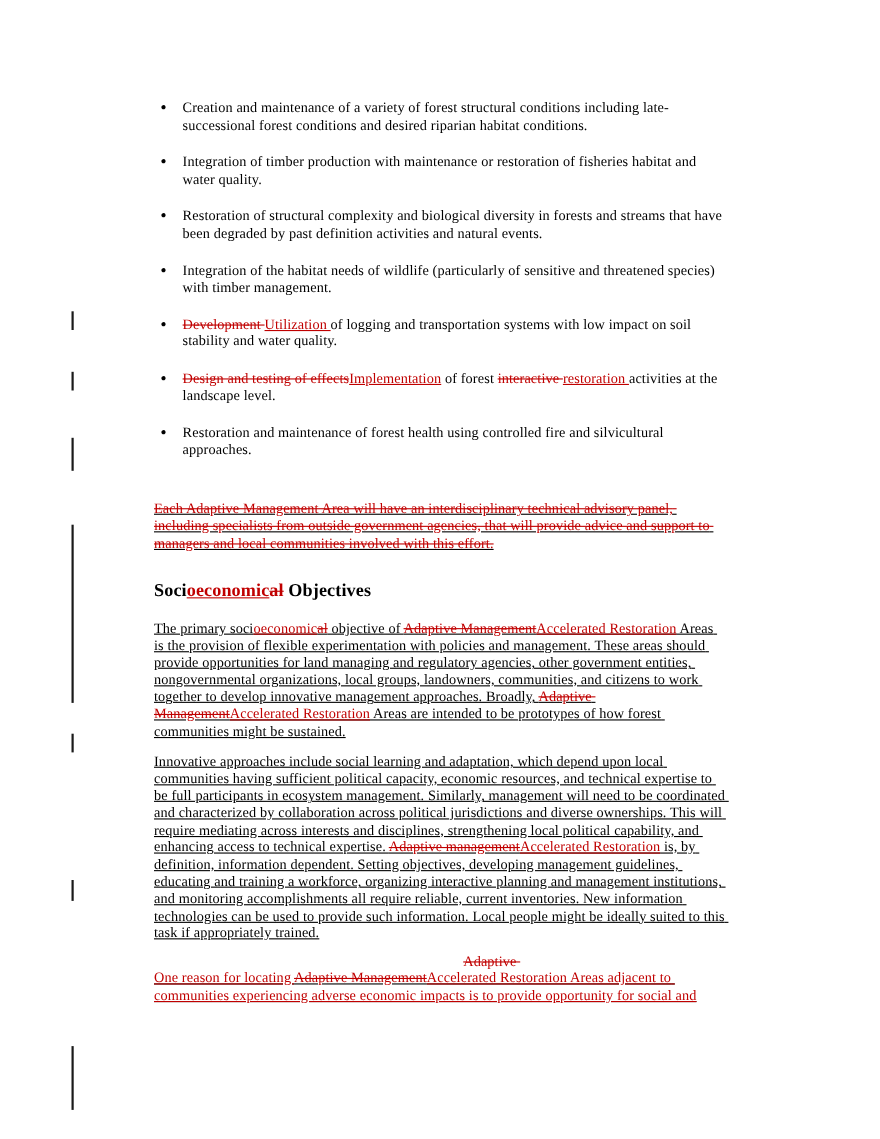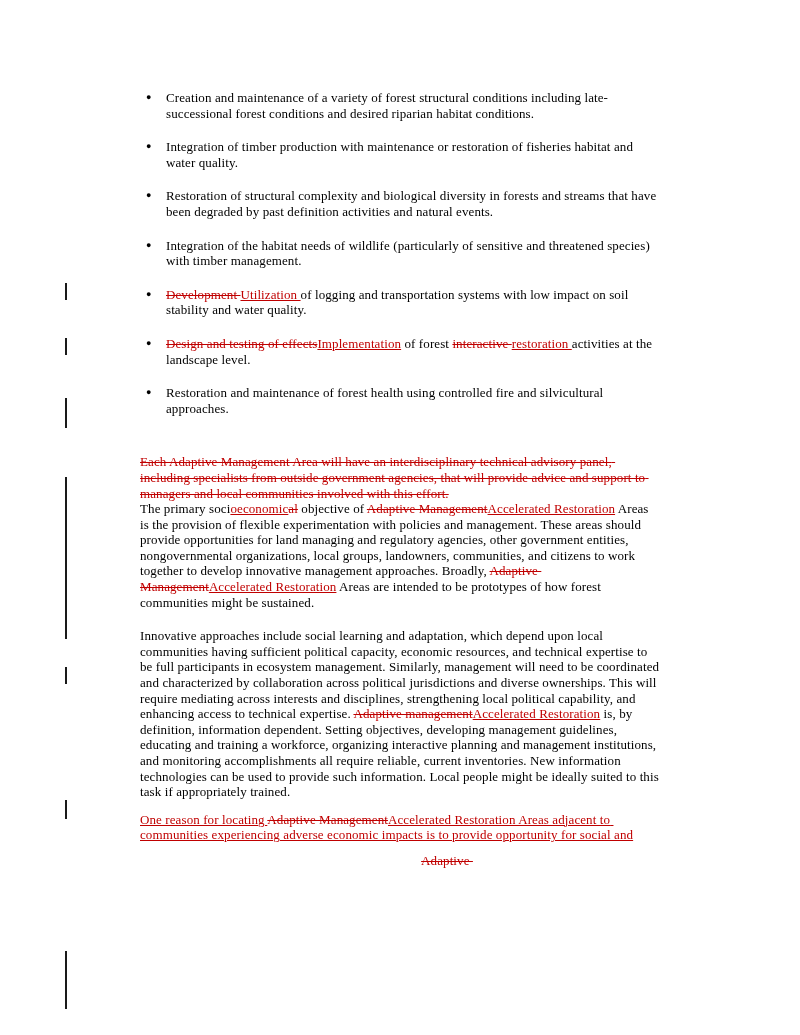--- a/index.html
+++ b/index.html
@@ -36,21 +36,21 @@
   .bullet-glyph {
     flex: 0 0 26px;
     padding-left: 6px;
     box-sizing: border-box;
     font-size: 9px;
     line-height: 15.6px;
   }
   .bullet-text { width: 492px; }
   
   .block:nth-child(6) .bullet-text { width: 600px; }
-  .paragraph { width: 520px; }
+  .paragraph { width: 520px; text-decoration: underline; }
   
   .block:nth-child(8) { margin-top: 38px; margin-bottom: 0; }
   .heading {
     font-size: 16.5px;
     font-weight: bold;
     line-height: 20px;
     margin: 26px 0 16px 0;
     font-family: "Liberation Serif", serif;
   }
   .block:nth-child(10) { margin-bottom: 12px; }
@@ -106,18 +106,19 @@
       </div>
       <div class="block bullet-item">
         <span class="bullet-glyph">●</span>
         <span class="bullet-text"><span class="seg del">Design and testing of effects</span><span class="seg ins">Implementation</span><span class="seg"> of forest </span><span class="seg del">interactive </span><span class="seg ins">restoration </span><span class="seg">activities at the landscape level.</span></span>
       </div>
       <div class="block bullet-item">
         <span class="bullet-glyph">●</span>
         <span class="bullet-text"><span class="seg">Restoration and maintenance of forest health using controlled fire and silvicultural approaches.</span></span>
       </div>
       <div class="block paragraph"><span class="seg del">Each Adaptive Management Area will have an interdisciplinary technical advisory panel, including specialists from outside government agencies, that will provide advice and support to managers and local communities involved with this effort.</span></div>
+      <h2 class="block heading"><span class="seg">Soci</span><span class="seg ins">oeconomic</span><span class="seg del">al</span><span class="seg"> Objectives</span></h2>
       <div class="block paragraph"><span class="seg">The primary soci</span><span class="seg ins">oeconomic</span><span class="seg del">al</span><span class="seg"> objective of </span><span class="seg del">Adaptive Management</span><span class="seg ins">Accelerated Restoration</span><span class="seg"> Areas is the provision of flexible experimentation with policies and management. These areas should provide opportunities for land managing and regulatory agencies, other government entities, nongovernmental organizations, local groups, landowners, communities, and citizens to work together to develop innovative management approaches. Broadly, </span><span class="seg del">Adaptive Management</span><span class="seg ins">Accelerated Restoration</span><span class="seg"> Areas are intended to be prototypes of how forest communities might be sustained.</span></div>
       <div class="block paragraph"><span class="seg">Innovative approaches include social learning and adaptation, which depend upon local communities having sufficient political capacity, economic resources, and technical expertise to be full participants in ecosystem management. Similarly, management will need to be coordinated and characterized by collaboration across political jurisdictions and diverse ownerships. This will require mediating across interests and disciplines, strengthening local political capability, and enhancing access to technical expertise. </span><span class="seg del">Adaptive management</span><span class="seg ins">Accelerated Restoration</span><span class="seg"> is, by definition, information dependent. Setting objectives, developing management guidelines, educating and training a workforce, organizing interactive planning and management institutions, and monitoring accomplishments all require reliable, current inventories. New information technologies can be used to provide such information. Local people might be ideally suited to this task if appropriately trained.</span></div>
+      <div class="block centered"><span class="seg del">Adaptive </span></div>
       <div class="block paragraph"><span class="seg ins">One reason for locating </span><span class="seg del">Adaptive Management</span><span class="seg ins">Accelerated Restoration Areas adjacent to communities experiencing adverse economic impacts is to provide opportunity for social and</span></div>
-      <div class="block centered"><span class="seg del">Adaptive </span></div>
     </div>
 </div>
 
 </body></html>

